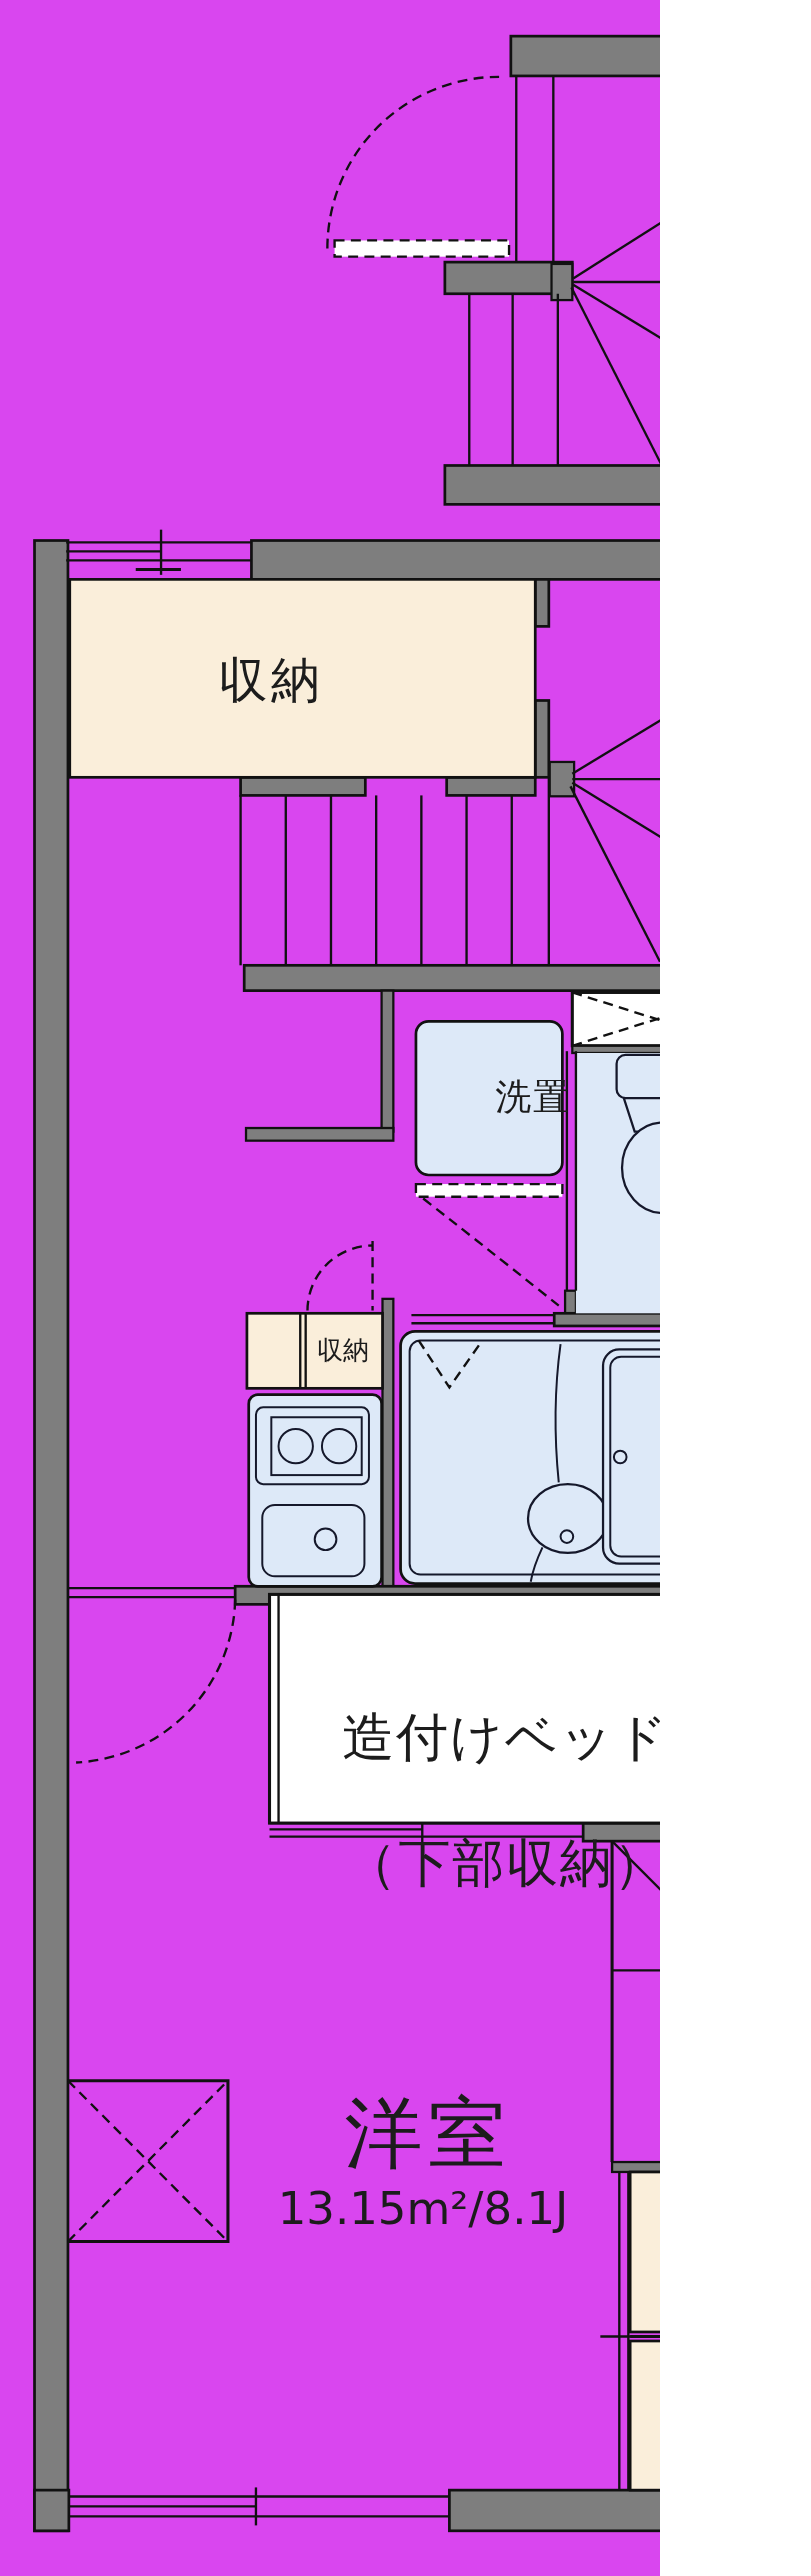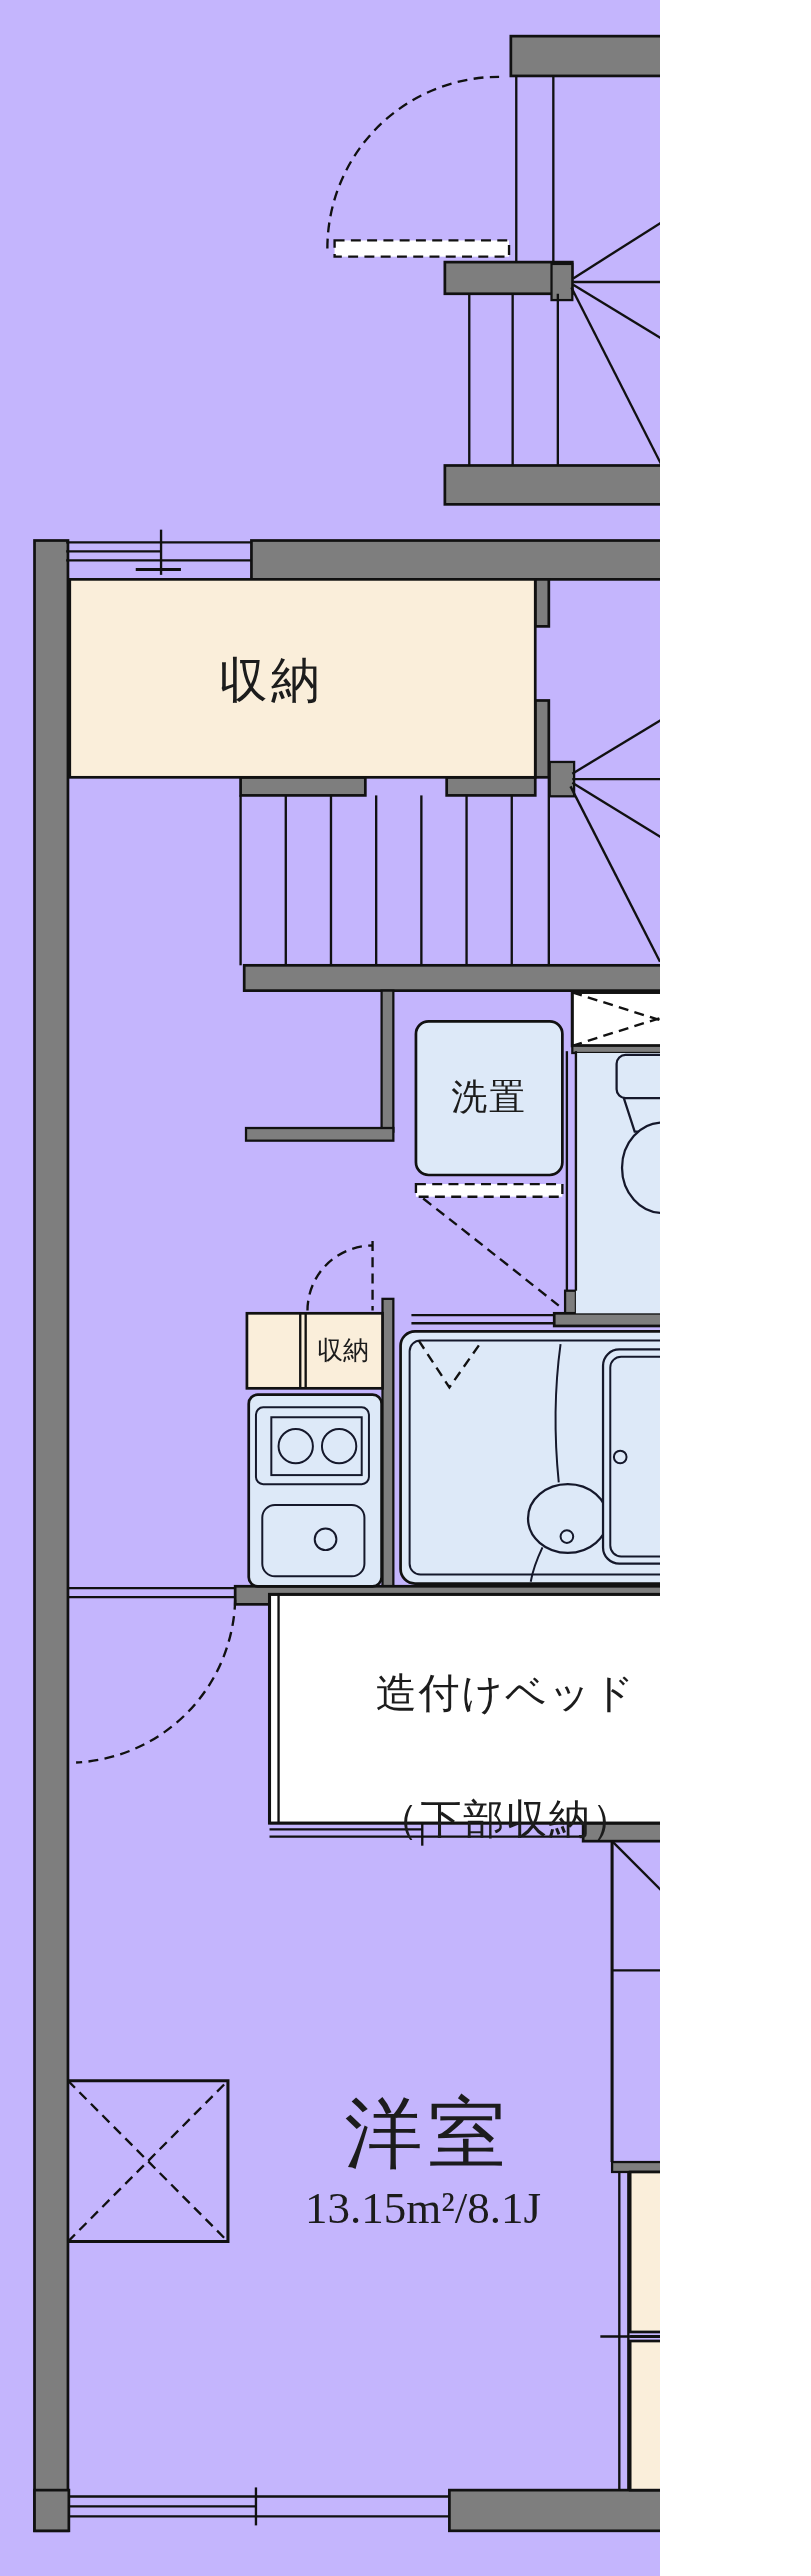--- a/index.html
+++ b/index.html
@@ -1,37 +1,37 @@
 <!DOCTYPE html>
 <html style="font-size:14.5px"><head>
 <meta charset="utf-8">
 <style>
   html,body{margin:0;padding:0;background:#ffffff;}
-  .stage{position:relative;width:660px;height:2576px;background:#c4b5fd;overflow:hidden;
+  .stage{position:relative;width:660px;height:2576px;background:#d946ef;overflow:hidden;
          font-family:"DejaVu Sans","Liberation Sans",sans-serif;}
   .stage svg{position:absolute;left:0;top:0;}
   
   .wall{fill:#7e7e7e;stroke:#111111;stroke-width:3;}
   .wall-thin{fill:#7e7e7e;stroke:#111111;stroke-width:2.5;}
   .cream{fill:#faeeda;stroke:#111111;stroke-width:3;}
   .blue{fill:#dde9f8;}
   .blue-b{fill:#dde9f8;stroke:#111111;stroke-width:3;}
   .fix{fill:#dde9f8;stroke:#15182b;stroke-width:2.5;}
   .fix-n{fill:none;stroke:#15182b;stroke-width:2.2;}
   .ln{stroke:#111111;stroke-width:2.6;fill:none;}
   .ln-th{stroke:#111111;stroke-width:3.4;fill:none;}
   .dash{stroke:#111111;stroke-width:2.6;fill:none;stroke-dasharray:11 7;}
   .dash-f{stroke:#111111;stroke-width:2.6;fill:#ffffff;stroke-dasharray:11 7;}
   .white{fill:#ffffff;stroke:#111111;stroke-width:3.4;}
   .lbl{position:absolute;transform:translate(-50%,-50%);color:#1c1c1c;white-space:nowrap;
        text-align:center;line-height:1;}
   .lbl-storage-big{font-size:49px;letter-spacing:3.6px;}
-  .lbl-washer{font-size:36px;letter-spacing:1.8px;}
+  .lbl-washer{font-size:36px;letter-spacing:1.8px;margin-left:44px;}
   .lbl-storage-sm{font-size:26px;}
-  .lbl-bed{font-size:41px;letter-spacing:1.8px;}
+  .lbl-bed{font-size:52px;letter-spacing:1.8px;margin-top:44px;}
   .lbl-room{font-size:78px;letter-spacing:5.4px;margin-left:12px;}
   .lbl-area{font-size:45px;}
   .lbl-vert{font-size:42px;writing-mode:vertical-rl;letter-spacing:5.4px;}
 </style>
 </head>
 <body>
 
 <div class="stage">
   <svg width="812" height="2576" viewBox="0 0 898 2850">
 
@@ -189,17 +189,17 @@
       <line class="dash" x1="75" y1="2480" x2="252" y2="2302"></line>
     </g>
   </svg>
 
   <div class="lbl lbl-storage-big" style="left:271px;top:680px;">収納</div>
   <div class="lbl lbl-washer" style="left:489px;top:1097px;">洗置</div>
   <div class="lbl lbl-storage-sm" style="left:343px;top:1350px;">収納</div>
   <div class="lbl lbl-bed" style="left:506px;top:1693px;">造付けベッド</div>
   <div class="lbl lbl-bed" style="left:506px;top:1819px;">（下部収納）</div>
   <div class="lbl lbl-room" style="left:416px;top:2133px;">洋室</div>
-  <div class="lbl lbl-area" style="left:423px;top:2208px;font-family:Liberation Serif, serif;">13.15m²/8.1J</div>
+  <div class="lbl lbl-area" style="left:423px;top:2208px;">13.15m²/8.1J</div>
   <div class="lbl lbl-vert" style="left:684px;top:2252px;">収納</div>
   <div class="lbl lbl-vert" style="left:684px;top:2415px;">収納</div>
 </div>
 
 
 </body></html>

